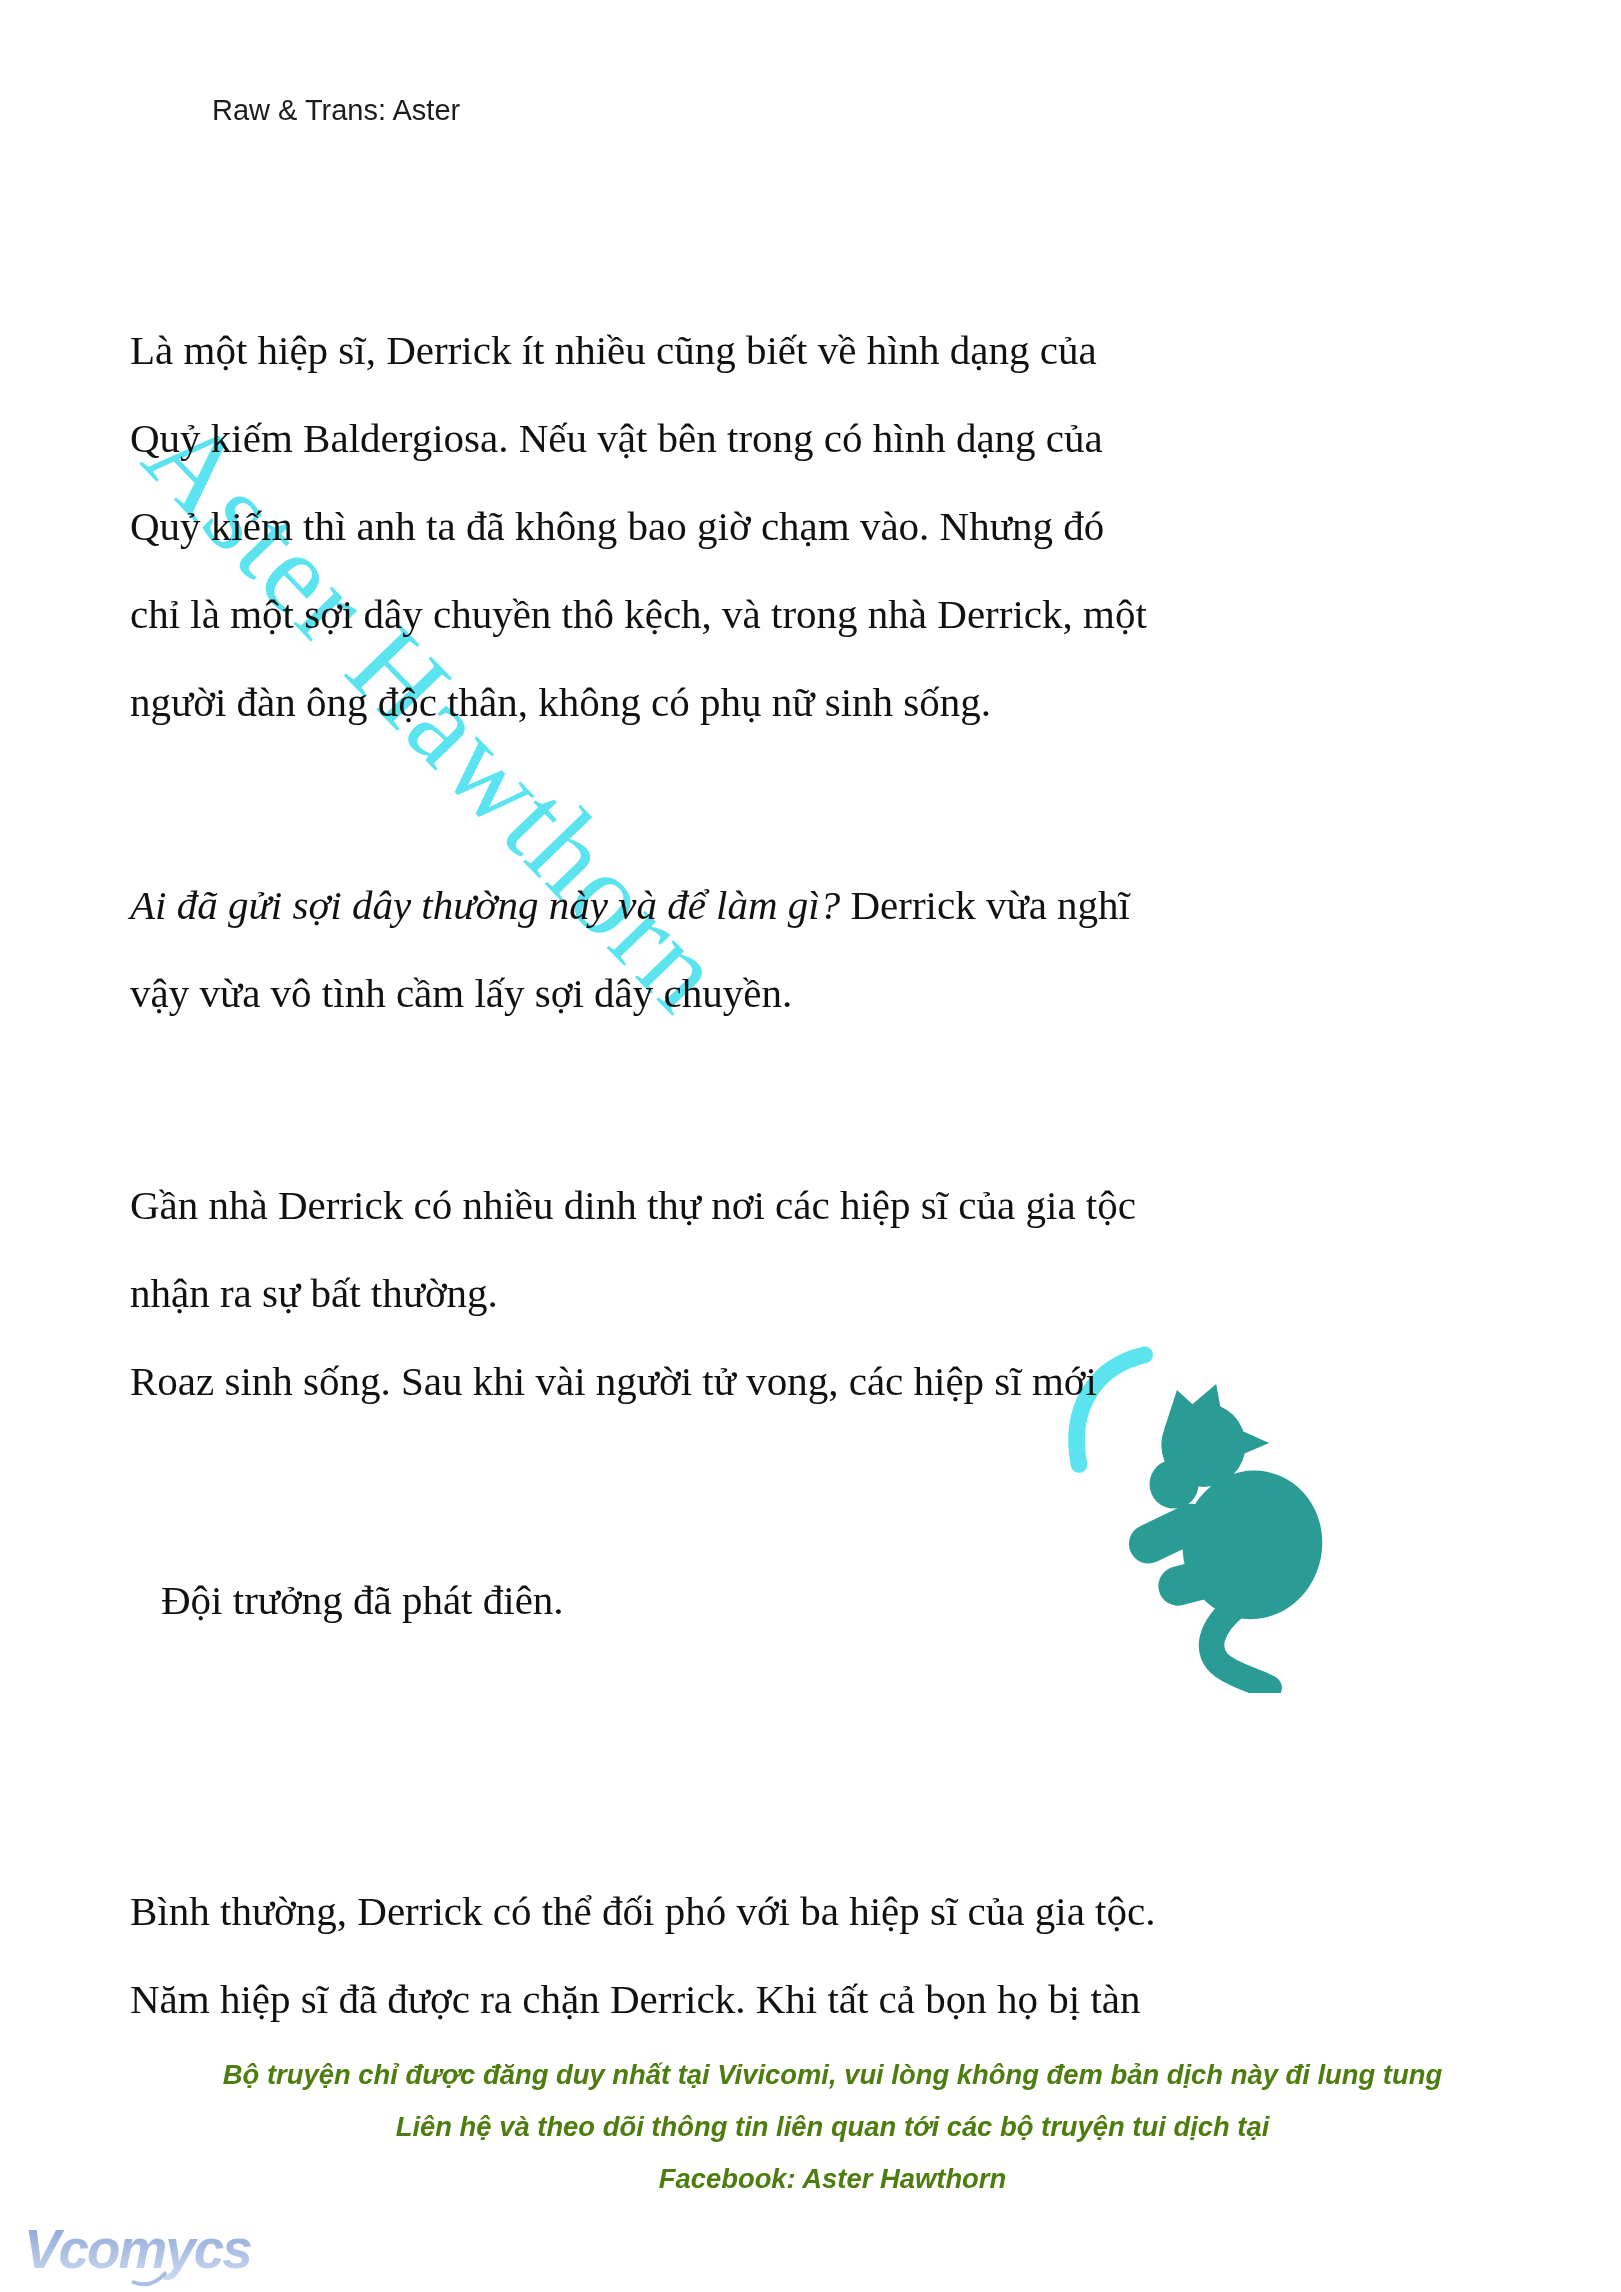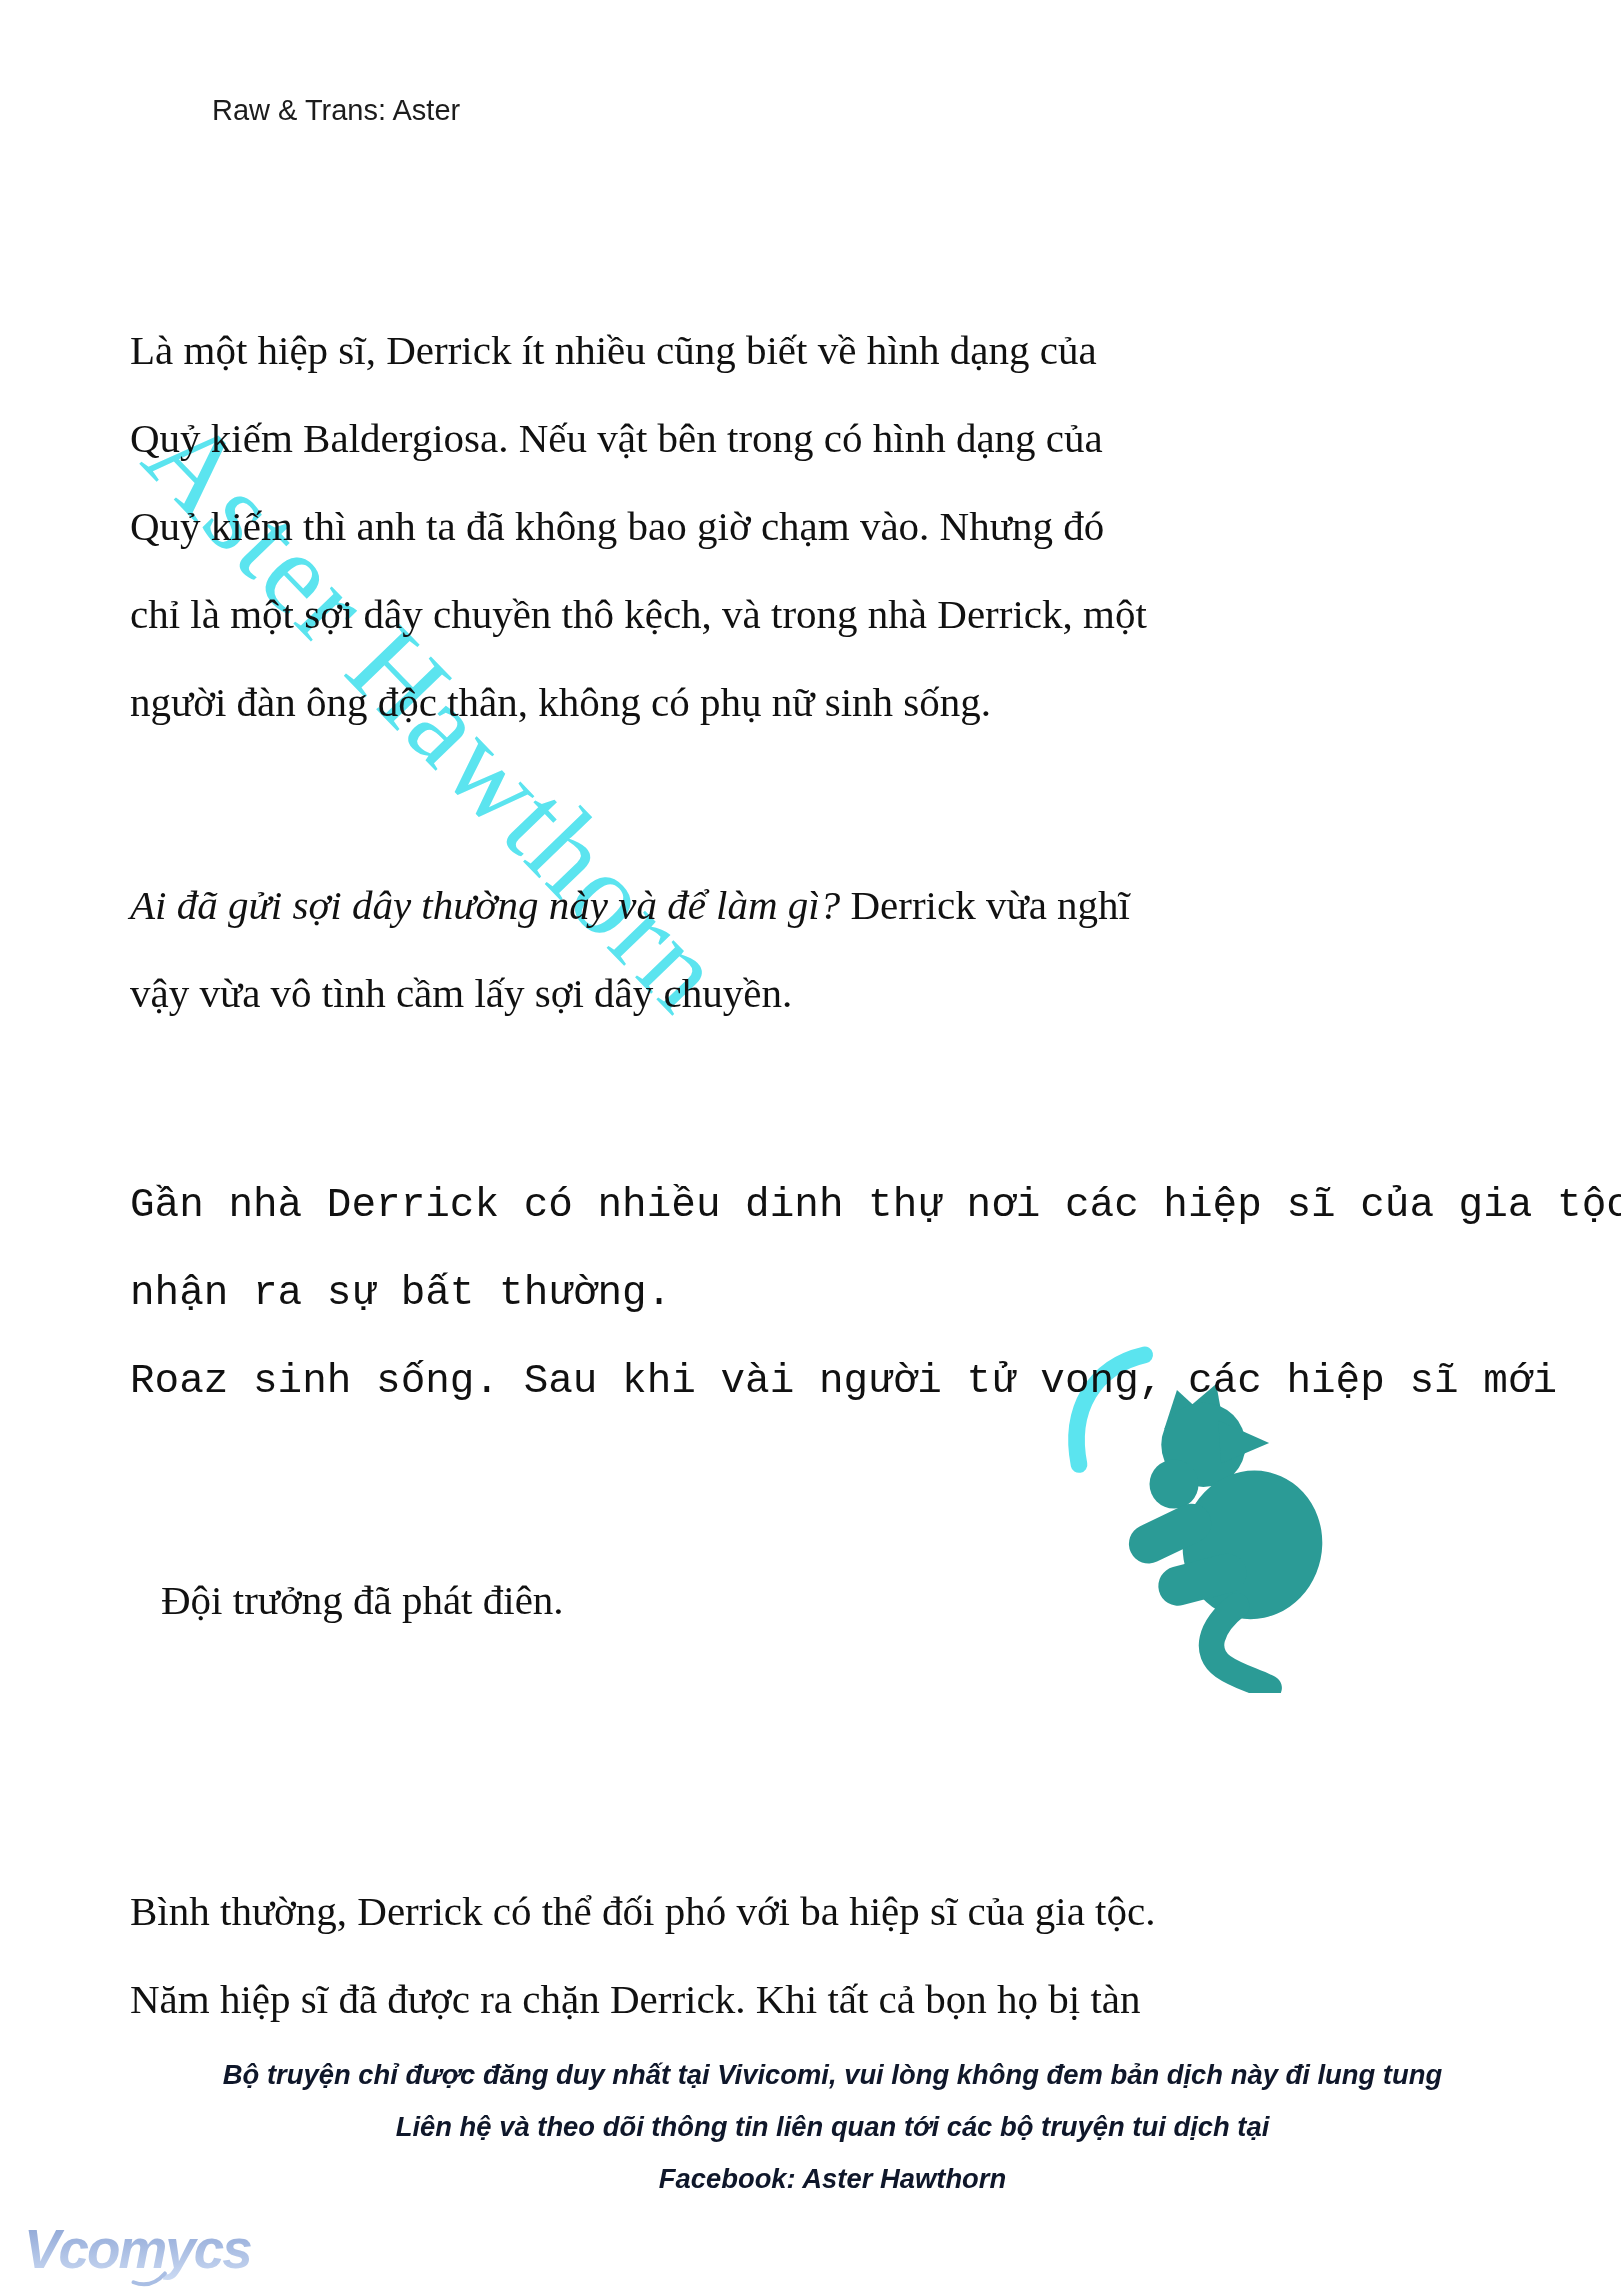--- a/index.html
+++ b/index.html
@@ -24,32 +24,32 @@
     white-space:nowrap;z-index:1;letter-spacing:2px;
   }
   .flourish{position:absolute;left:0;top:0;z-index:1;}
   .para{
     position:absolute;left:130px;width:1372px;
     font-size:41px;line-height:88px;z-index:2;
   }
   .para .line{white-space:nowrap;}
   .p1{top:306px;}
   .p2{top:861px;}
-  .p3{top:1161px;font-family:Liberation Mono, monospace;}
+  .p3{top:1161px;}
   .p4{top:1556px;margin-left:31px;}
   .p5{top:1867px;}
   .ital{font-style:italic;}
   .cat-svg{position:absolute;left:1125px;top:1384px;z-index:1;}
   .page-footer{
     position:absolute;left:44px;right:0;top:2049px;
     text-align:center;z-index:2;
     font-family:"Liberation Sans", sans-serif;
     font-size:27.4px;line-height:52px;
     font-style:italic;font-weight:bold;
-    color:#0f172a;
+    color:#4d7c0f;
   }
   .logo-svg{position:absolute;left:17.6px;top:2201px;z-index:2;}
 </style>
 </head>
 <body>
 
 <div class="page">
 
   <div class="watermark">Aster Hawthorn</div>
 

